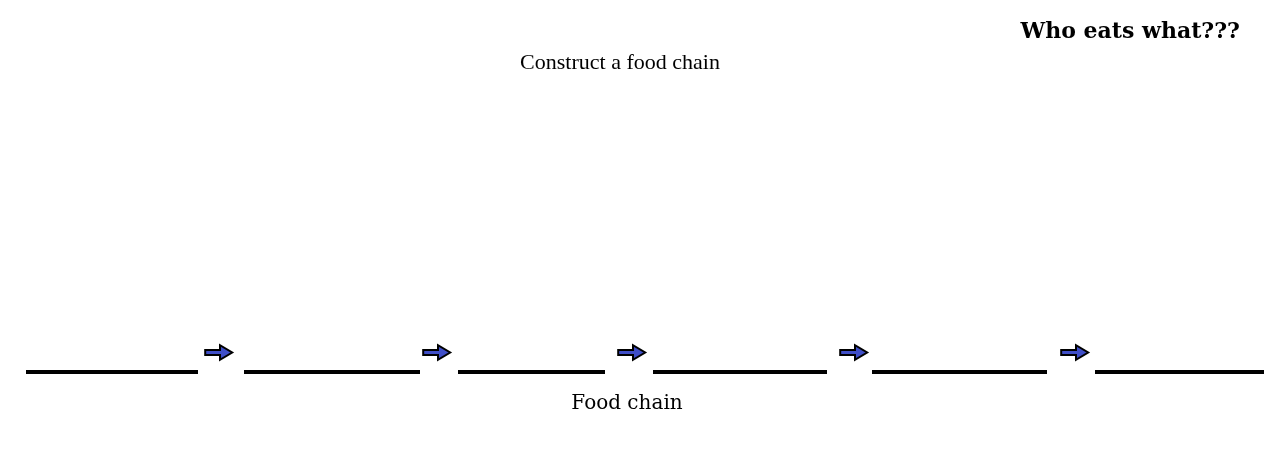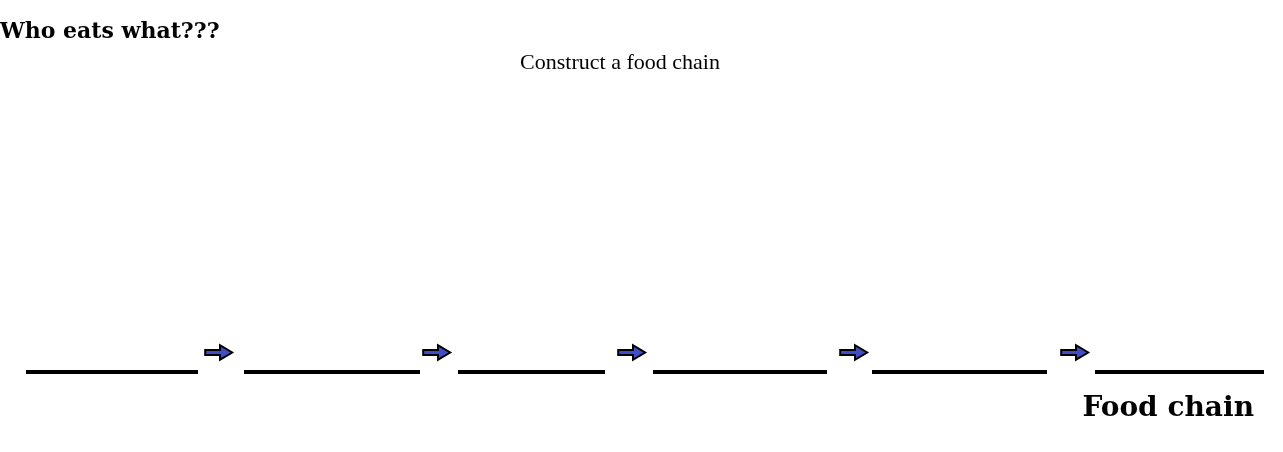--- a/index.html
+++ b/index.html
@@ -15,21 +15,21 @@
     width: 1283px;
     height: 452px;
     background: #ffffff;
     overflow: hidden;
   }
   .page-title {
     position: absolute;
     top: 17px;
     left: 0;
     width: 1240px;
-    text-align: left;
+    text-align: right;
     font-size: 22px;
     font-weight: 700;
     line-height: 1.2;
     margin: 0;
   }
   .page-subtitle {
     position: absolute;
     top: 49px;
     left: 0;
     width: 1240px;
@@ -65,23 +65,23 @@
   .arrow path {
     stroke: #000000;
     stroke-width: 2;
     stroke-linejoin: miter;
   }
   .chain-label {
     position: absolute;
     top: 390px;
     left: 0;
     width: 1254px;
-    text-align: right;
-    font-size: 28px;
-    font-weight: 700;
+    text-align: center;
+    font-size: 20px;
+    font-weight: 400;
     line-height: 1.2;
     margin: 0;
   }
 </style>
 </head>
 <body>
 
 <div class="page">
 
   <h1 class="page-title">Who eats what???</h1>

